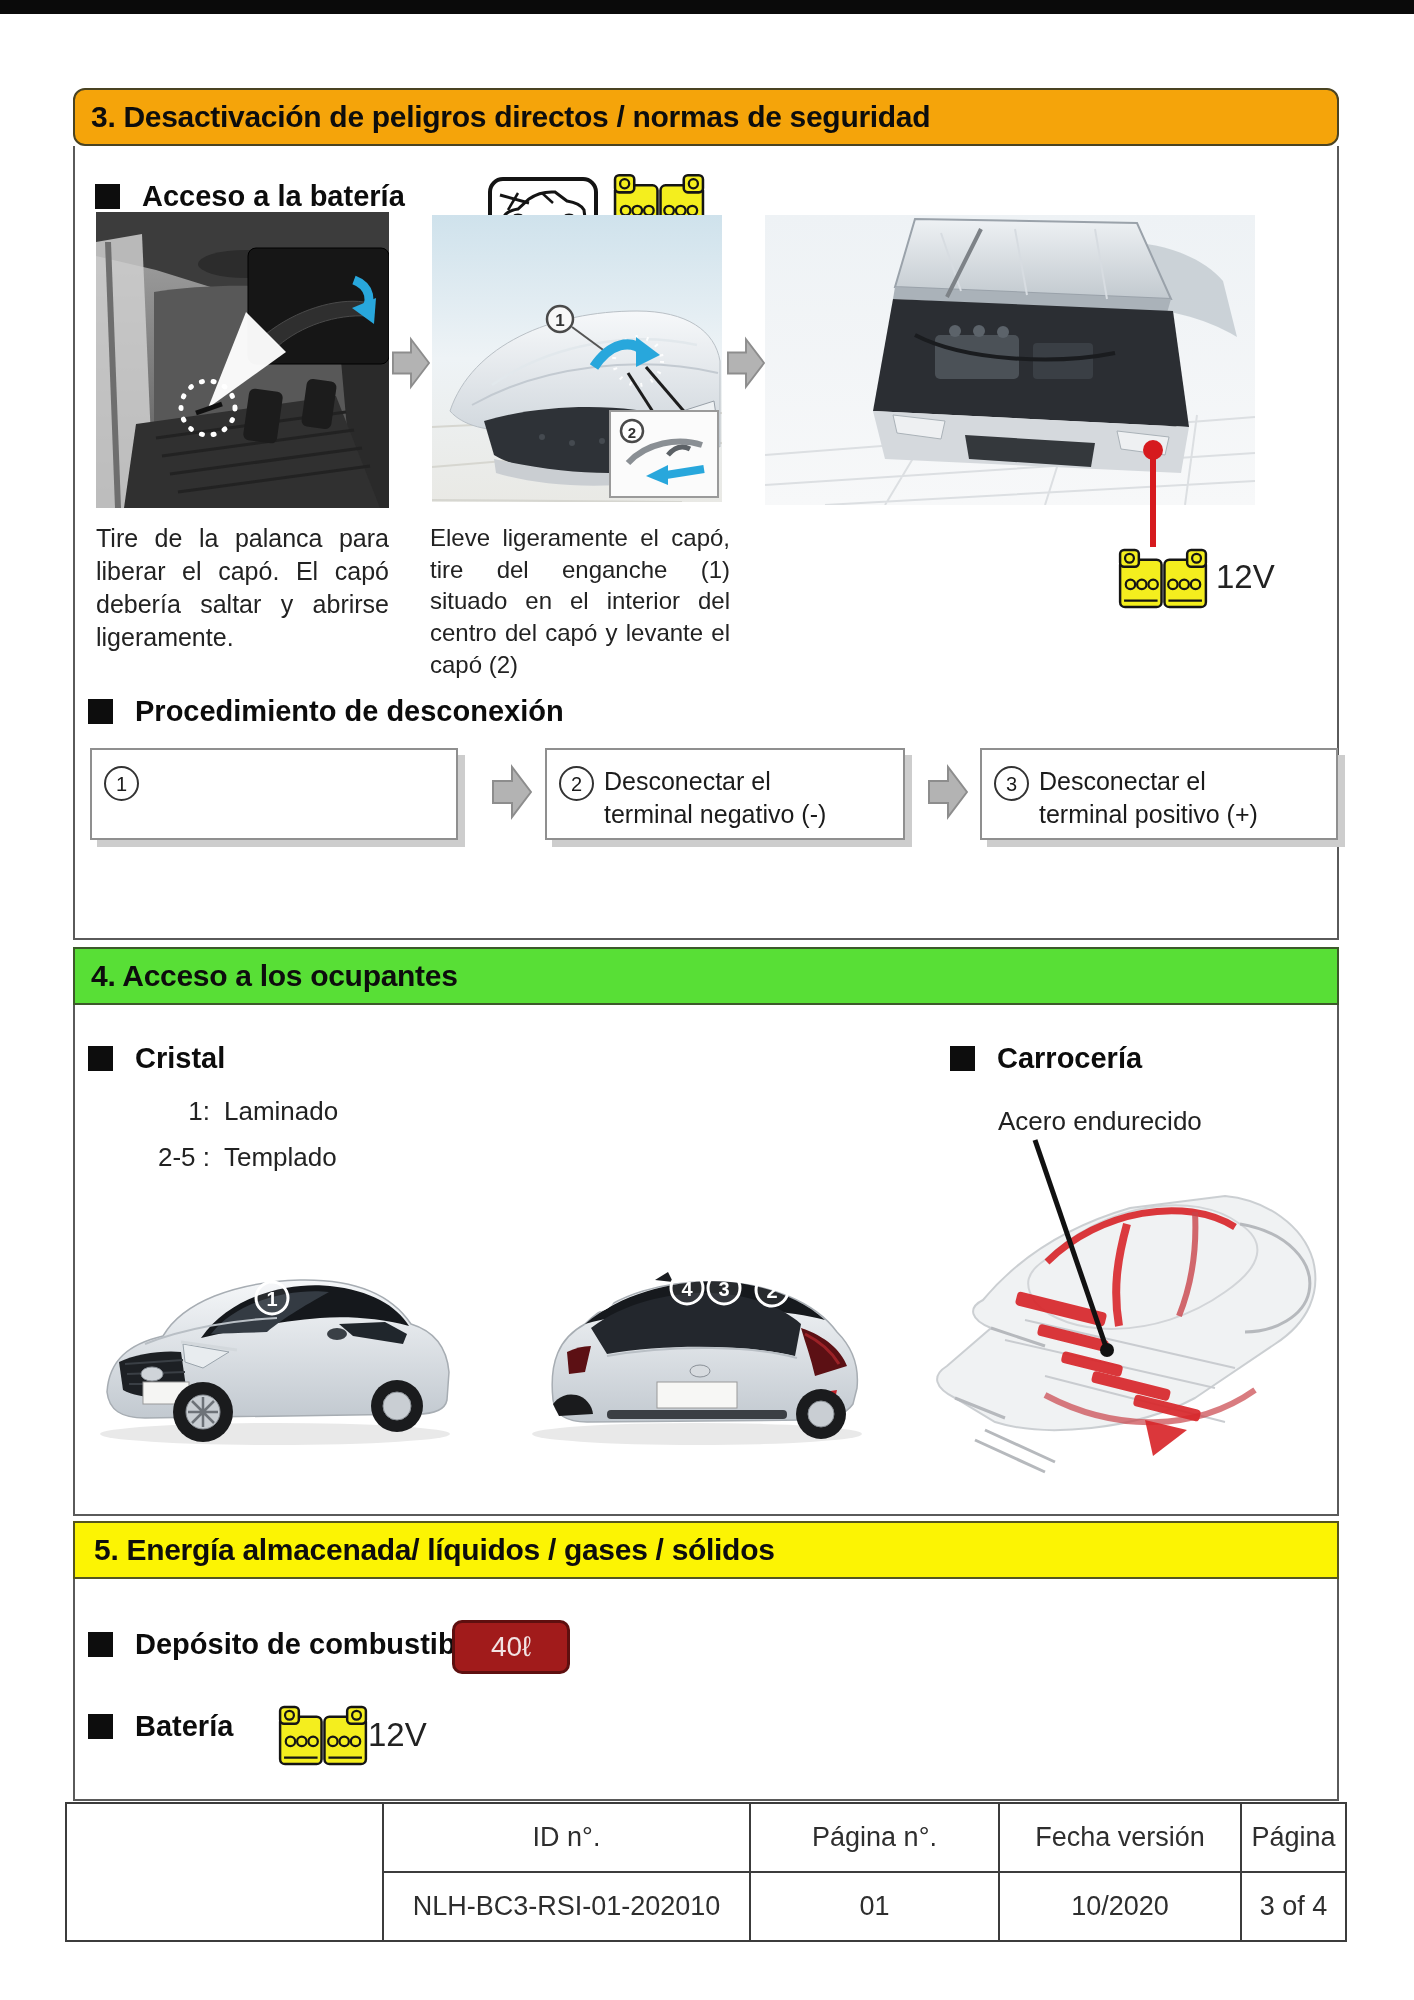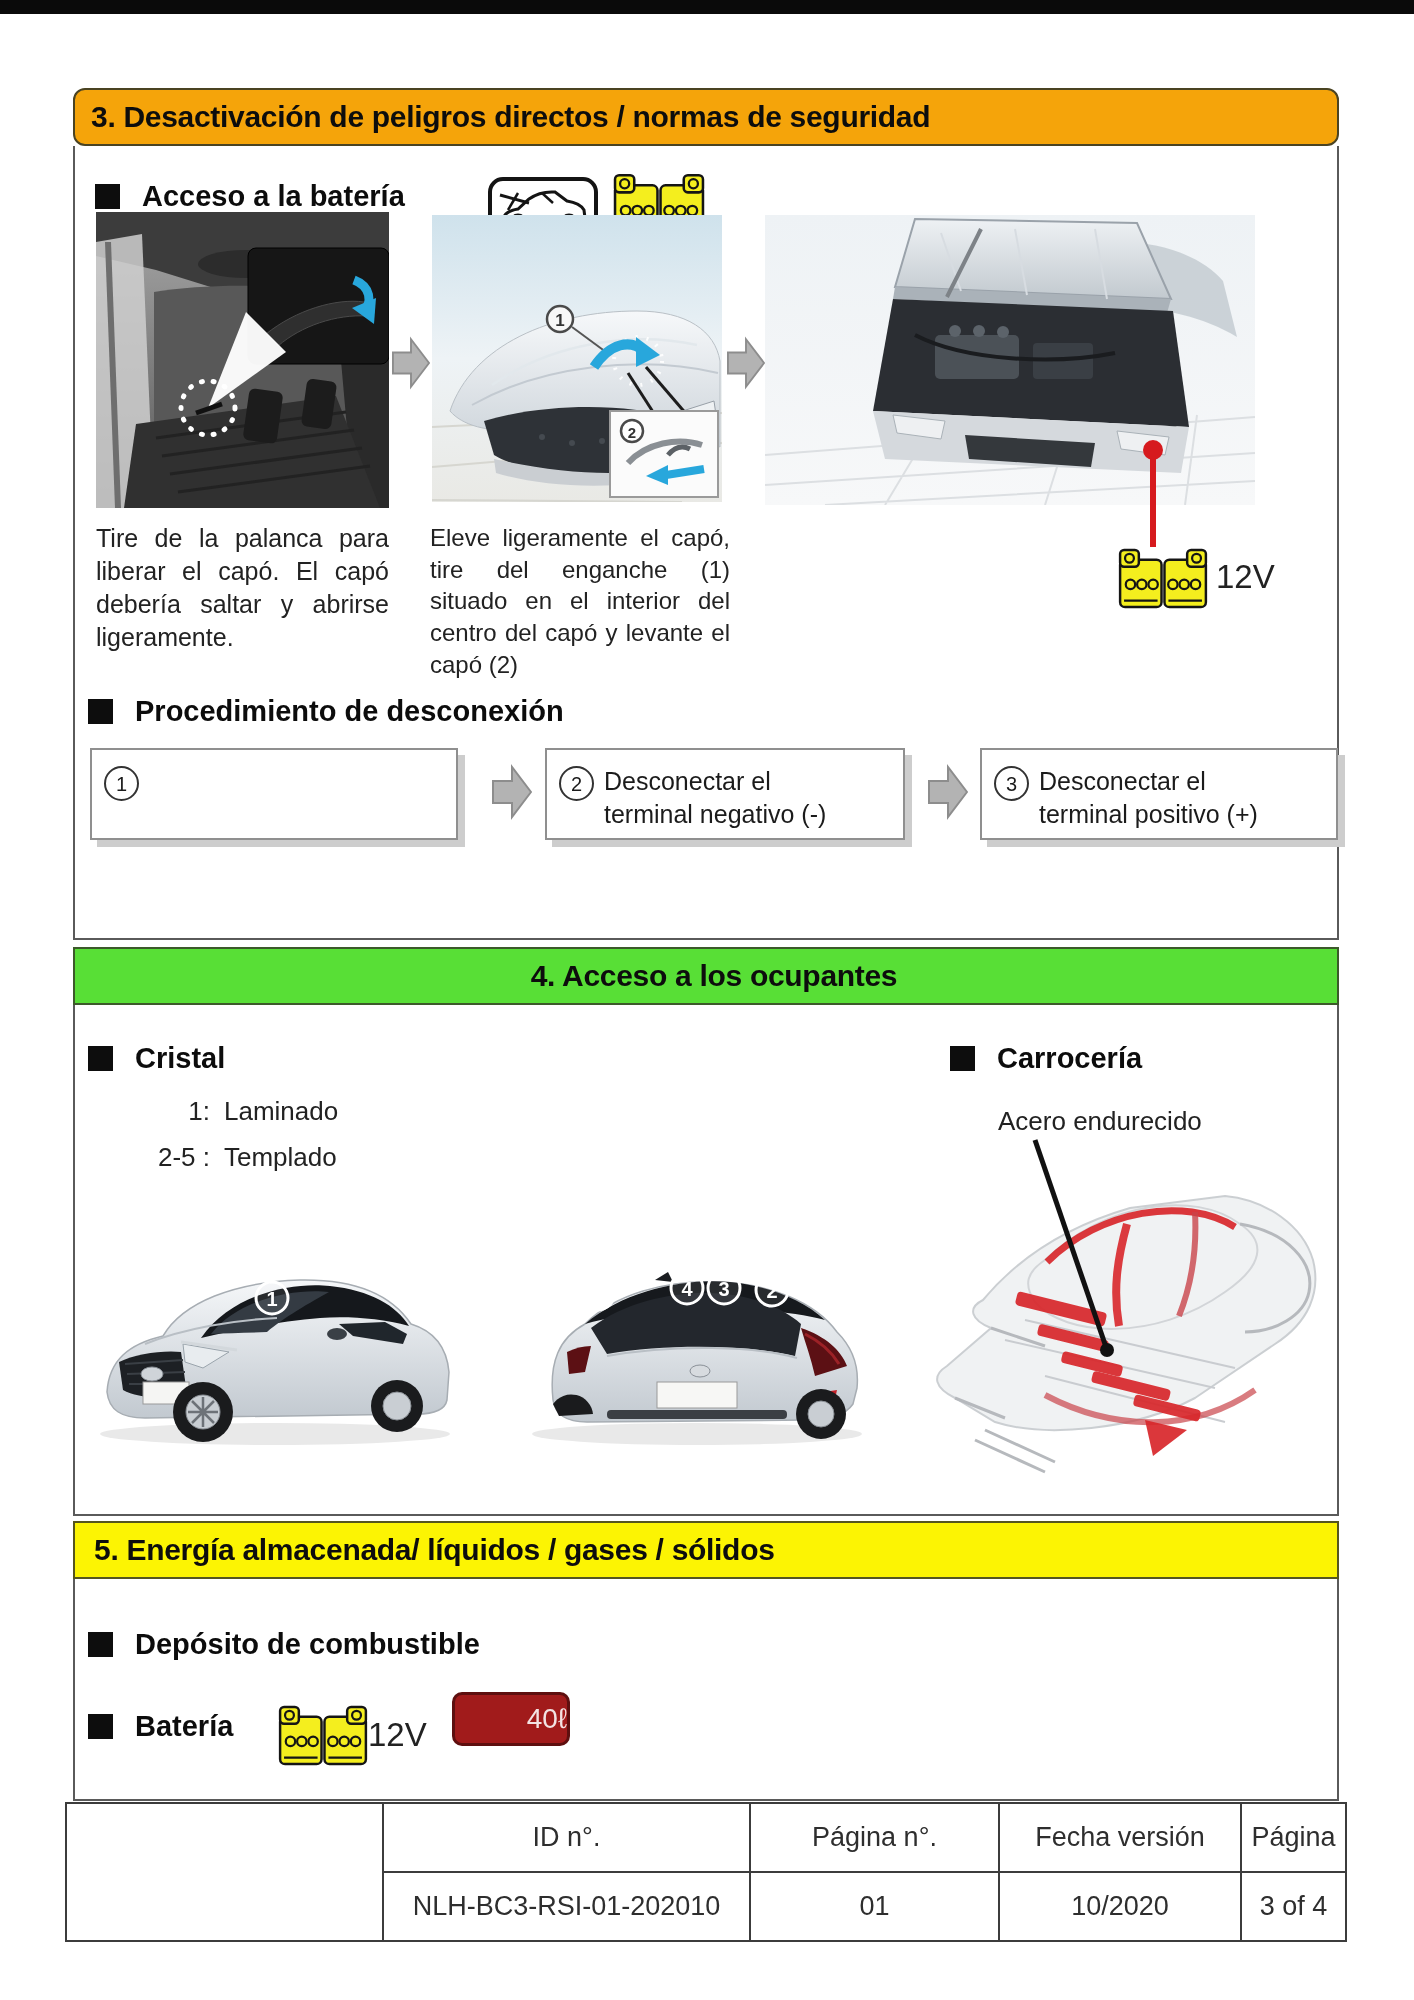--- a/index.html
+++ b/index.html
@@ -6,21 +6,21 @@
   .page{position:relative;width:1414px;height:2000px;background:#fff;overflow:hidden;
         font-family:"Liberation Sans","DejaVu Sans",sans-serif;color:#111;}
   .abs{position:absolute;}
   .topbar{position:absolute;left:0;top:0;width:1414px;height:14px;background:#0a0a0a;}
 
   
   .sec-h{position:absolute;left:73px;width:1266px;height:58px;border:2px solid #4a4322;
          display:flex;align-items:center;padding-left:16px;box-sizing:border-box;
          font-weight:bold;font-size:30px;letter-spacing:-0.3px;color:#0d0d0d;}
   #h3{top:88px;background:var(--header-orange,#F5A40A);border-radius:12px;}
-  #h4{top:947px;background:var(--header-green,#58DF36);border-color:#3c5a2a;justify-content:center;}
+  #h4{top:947px;background:var(--header-green,#58DF36);border-color:#3c5a2a;}
   #h5{top:1521px;background:var(--header-yellow,#FCF403);border-color:#55551e;padding-left:19px;}
   .sec-b{position:absolute;left:73px;width:1266px;border:2px solid #5a5a5a;border-top:none;
          box-sizing:border-box;background:#fff;}
   #b3{top:146px;height:794px;}
   #b4{top:1005px;height:511px;}
   #b5{top:1579px;height:222px;}
 
   
   .sqhead{position:absolute;display:flex;align-items:center;gap:22px;
           font-weight:bold;font-size:29px;color:#0c0c0c;white-space:nowrap;}
@@ -33,23 +33,23 @@
   .stepbox{position:absolute;top:748px;height:92px;background:#fff;border:2px solid #8f8f8f;
            box-shadow:7px 7px 0 #cdcdcd;box-sizing:border-box;display:flex;align-items:flex-start;
            gap:10px;padding:15px 12px;font-size:25px;line-height:1.3;color:#1b1b1b;}
   .cnum{width:31px;height:31px;border:2px solid #333;border-radius:50%;flex:none;
         display:flex;align-items:center;justify-content:center;font-size:20px;margin-top:1px;}
   .stepbox .txt{width:262px;}
 
   .glassrow{display:flex;font-size:26px;line-height:1.0;margin-bottom:20px;color:#222;}
   .glassrow .k{width:92px;text-align:right;margin-right:14px;}
 
-  .fuelbox{position:absolute;left:452px;top:1692px;width:118px;height:54px;border-radius:10px;
+  .fuelbox{position:absolute;left:452px;top:1620px;width:118px;height:54px;border-radius:10px;
            background:var(--fuel-red,#A11B1B);border:3px solid #5e0f0f;box-sizing:border-box;
-           display:flex;align-items:center;justify-content:flex-end;
+           display:flex;align-items:center;justify-content:center;
            color:#F2E3E3;font-size:28px;}
   .redline{position:absolute;left:1150px;top:452px;width:6px;height:95px;background:var(--alert-red,#D61A1E);}
   .reddot{position:absolute;left:1143px;top:440px;width:20px;height:20px;border-radius:50%;
           background:var(--alert-red,#D61A1E);}
 
   
   .ft{position:absolute;left:65px;top:1802px;border-collapse:collapse;table-layout:fixed;
       font-size:27px;color:#2e2e2e;}
   .ft td{border:2px solid #3c3c3c;text-align:center;height:51px;padding:8px 4px;overflow:hidden;}
 

